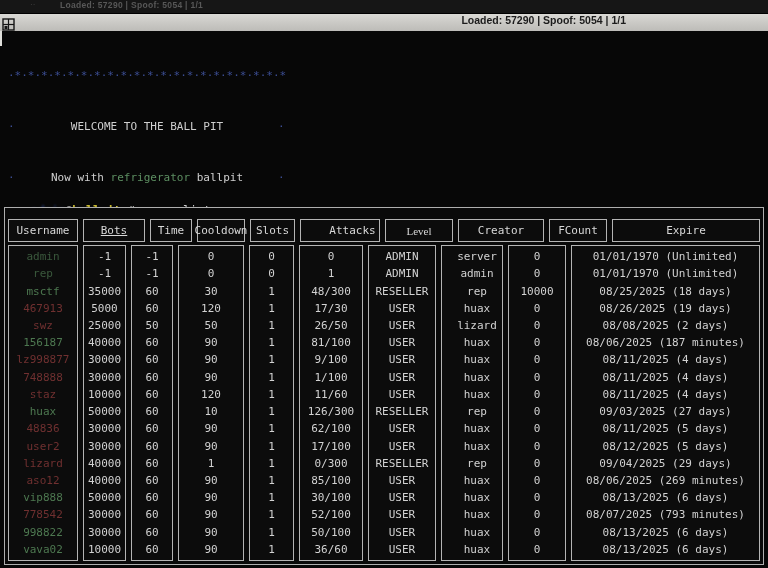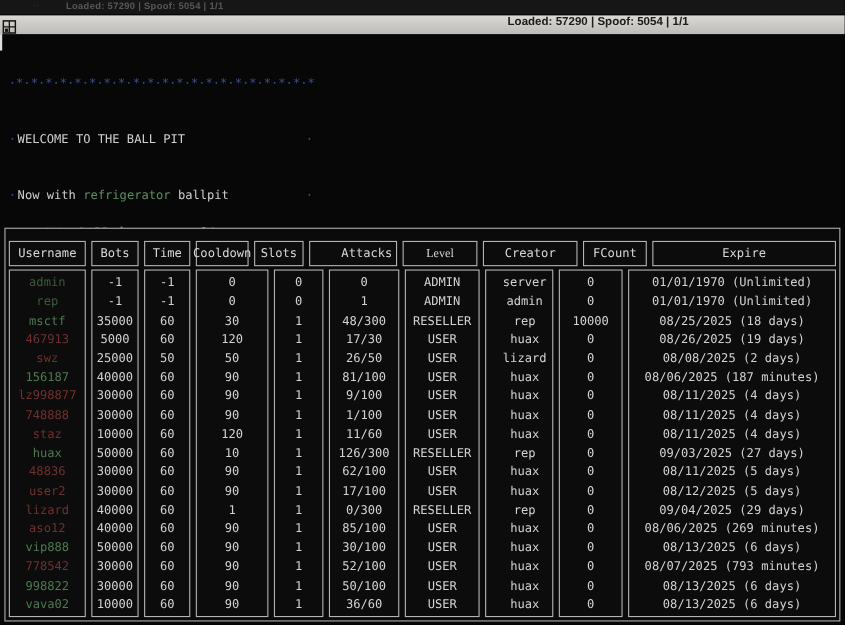--- a/index.html
+++ b/index.html
@@ -21,21 +21,21 @@
   .tab-status { position:absolute; right:142px; top:0; line-height:17px;
     font:600 10.5px "Liberation Sans",sans-serif; color:#1c1c1c; }
   .edge-strip { position:absolute; left:0; top:31px; width:2px; height:15px; background:#dededa; }
 
   
   .banner { position:absolute; left:8px; top:33px; width:278px;
     font-size:11px; line-height:17px; color:#cfcfcf; white-space:pre; }
   .dots { color:var(--dots-blue); overflow:hidden; filter:blur(.3px); }
   .banner-line { display:flex; }
   .side-dot { color:var(--dots-blue); width:8px; }
-  .banner-center { flex:1; white-space:pre; }
+  .banner-center { flex:1; text-align:center; white-space:pre; }
   .hl-green { color:var(--accent-green); }
   .banner-gap { height:3px; }
   .info-line { display:flex; padding-left:2px; }
   .info-prefix { width:15px; color:#3a3a3a; filter:blur(.5px); }
   .info-label { flex:1; color:#cdcdcd; }
   .info-value { color:var(--accent-yellow); text-align:right; padding-right:8px; }
 
   
   .prompt { position:absolute; left:3px; top:186px; font-size:11.5px; line-height:17px; color:#c9c9c9; white-space:pre; }
   .prompt .user { color:var(--prompt-user-blue); filter:blur(.8px); }
@@ -118,21 +118,21 @@
     <div class="dots">·*·*·*·*·*·*·*·*·*·*·*·*·*·*·*·*·*·*·*·*·*</div>
   </div>
 
   <div class="prompt">
     <span class="user">admin</span><span class="at">@</span><span class="host">ballpit</span><span class="sep"> # </span><span class="cmd">users list</span>
   </div>
 
   <div class="users-table">
     <div class="thead">
         <div class="th" style="width: 70px;">Username</div>
-        <div class="th" style="width: 43px;">Bots</div>
+        <div class="th" style="width: 62px; text-decoration: underline;">Bots</div>
         <div class="th" style="width: 42px;">Time</div>
         <div class="th" style="width: 48px;">Cooldown</div>
         <div class="th" style="width: 45px;">Slots</div>
         <div class="th" style="width: 80px; padding-left: 25px;">Attacks</div>
         <div class="th" style="width: 68px; font-family: Liberation Serif, serif;">Level</div>
         <div class="th" style="width: 86px;">Creator</div>
         <div class="th" style="width: 58px;">FCount</div>
         <div class="th" style="flex: 1 1 0%;">Expire</div>
       </div>
     <div class="tbody">

